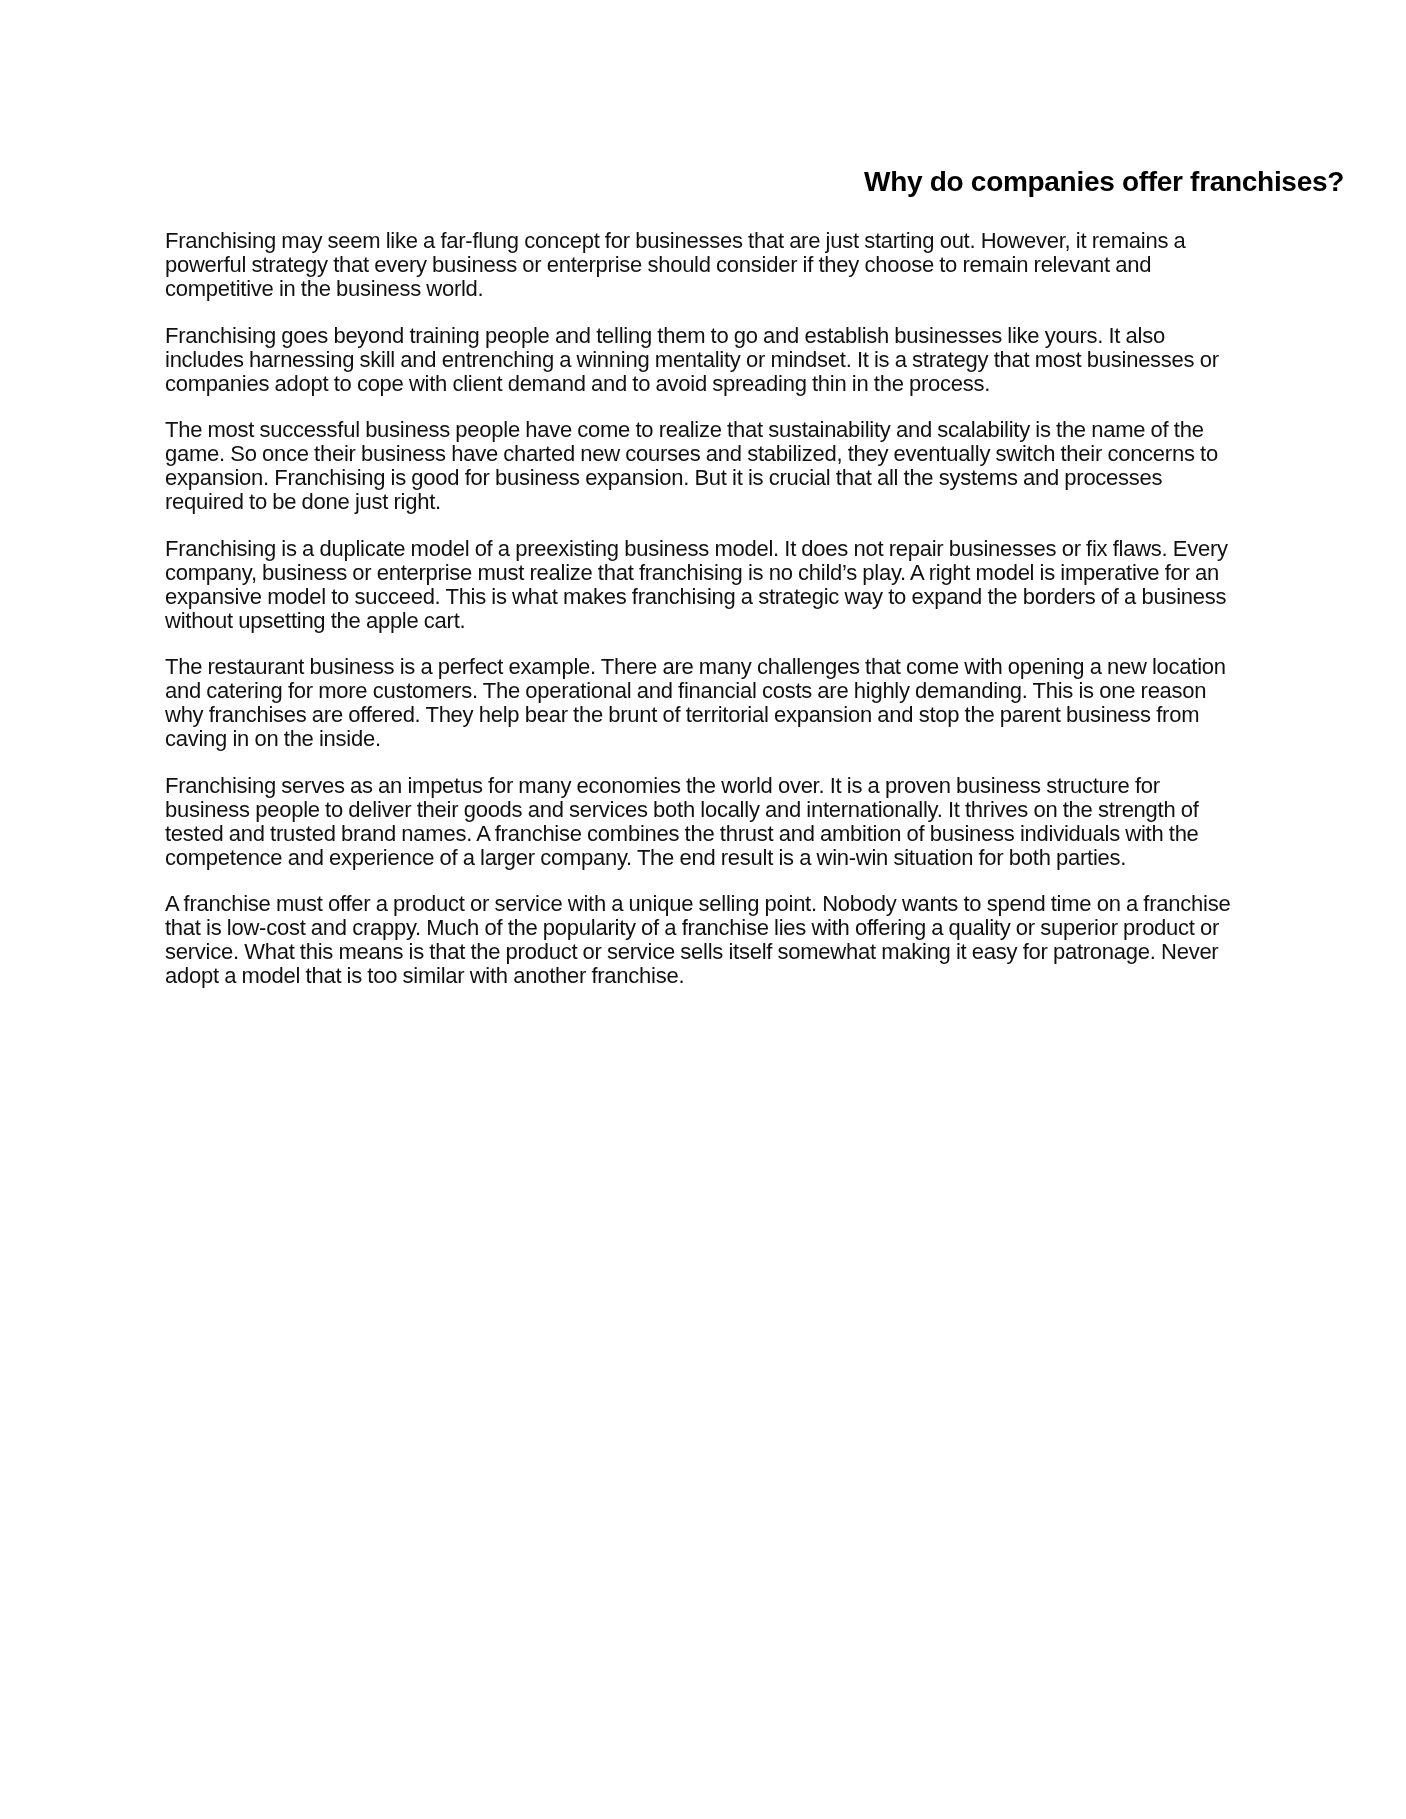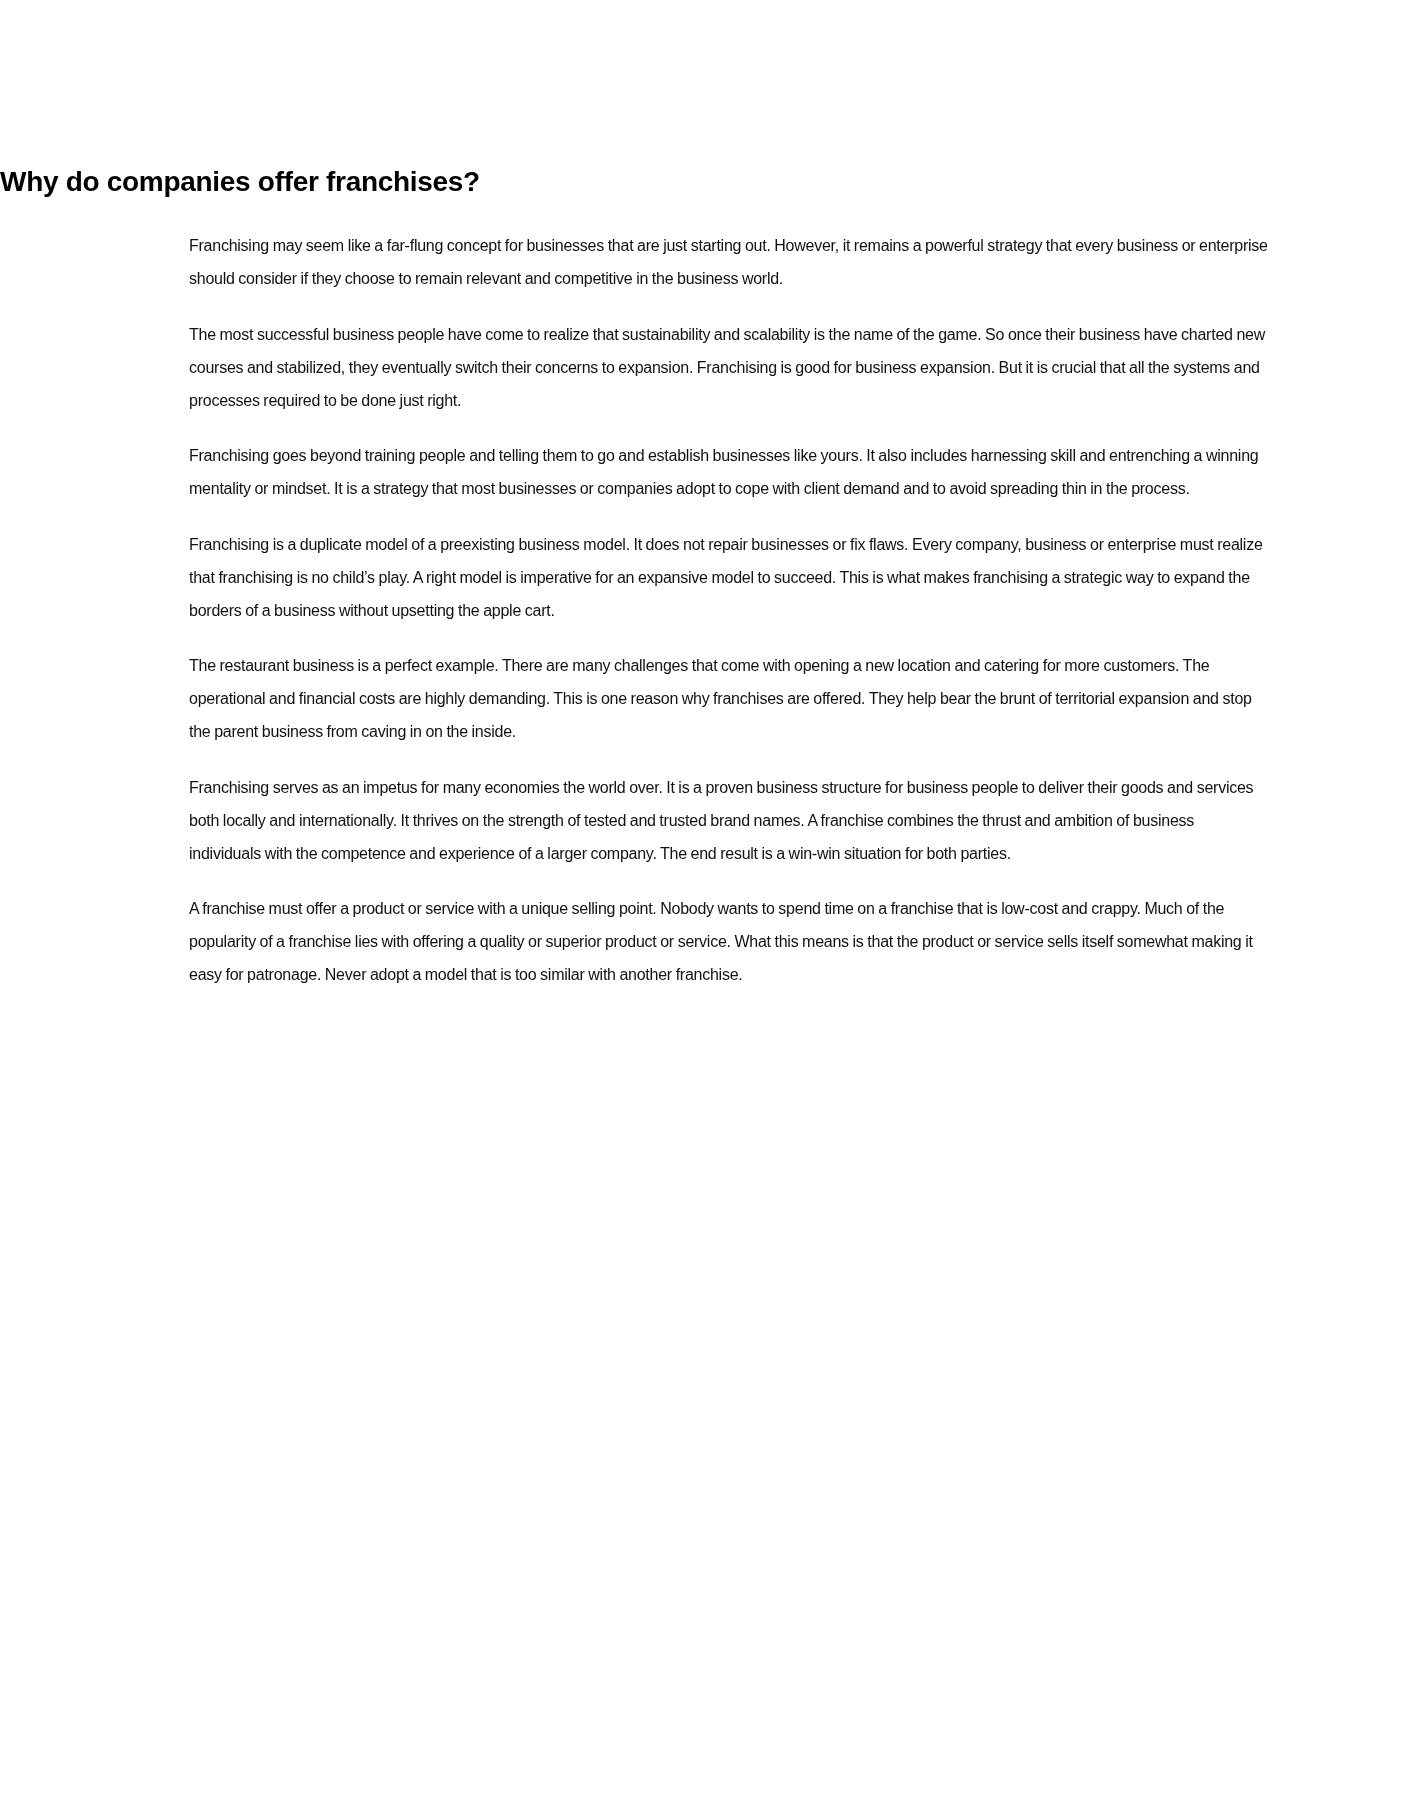--- a/index.html
+++ b/index.html
@@ -2,42 +2,41 @@
 <html><head>
 <meta charset="utf-8">
 <style>
   html, body { margin: 0; padding: 0; background: #ffffff; }
   body { width: 1406px; height: 1819px; position: relative; overflow: hidden; }
   .page {
     position: absolute; left: 0; top: 0; width: 1406px; height: 1819px; background: #fff;
   }
   .title {
     position: absolute; left: 0; width: 1344px; top: 166px;
-    text-align: left;
+    text-align: right;
     font-family: "Liberation Sans", sans-serif;
     font-weight: bold; font-size: 28px; color: #000;
     letter-spacing: -0.3px;
   }
   .body {
     position: absolute; left: 165px; top: 229px; width: 1080px;
     font-family: "Liberation Sans", sans-serif;
-    font-size: 16px; line-height: 33px; color: #111;
+    font-size: 22px; line-height: 24px; color: #111;
     letter-spacing: -0.25px;
     word-spacing: -0.5px;
-    margin-left: 24px;
   }
   .body p { margin: 0 0 22.5px 0; }
 </style>
 </head>
 <body>
 
 <div class="page">
   <div class="title">Why do companies offer franchises?</div>
   <div class="body">
     <p>Franchising may seem like a far-flung concept for businesses that are just starting out. However, it remains a powerful strategy that every business or enterprise should consider if they choose to remain relevant and competitive in the business world.</p>
+    <p>Franchising goes beyond training people and telling them to go and establish businesses like yours. It also includes harnessing skill and entrenching a winning mentality or mindset. It is a strategy that most businesses or companies adopt to cope with  client demand and to avoid spreading thin in the process.</p>
     <p>The most successful business people have come to realize that sustainability and scalability is the name of the game. So once their business have charted new courses and stabilized, they eventually switch their concerns to expansion. Franchising is good for business expansion. But it is crucial that all the systems and processes required to be done just right.</p>
-    <p>Franchising goes beyond training people and telling them to go and establish businesses like yours. It also includes harnessing skill and entrenching a winning mentality or mindset. It is a strategy that most businesses or companies adopt to cope with  client demand and to avoid spreading thin in the process.</p>
     <p>Franchising is a duplicate model of a preexisting business model. It does not repair businesses or fix flaws.  Every company, business or enterprise must realize that franchising is no child’s play. A right model is imperative for an expansive model to succeed. This is what makes franchising a strategic way to expand the borders of a business without upsetting the apple cart.</p>
     <p>The restaurant business is a perfect example. There are many challenges that come with opening a new location and catering for more customers. The operational and financial costs are highly demanding. This is one reason why franchises are offered. They help bear the brunt of territorial expansion and stop the parent business from caving in on the inside.</p>
     <p>Franchising serves as an impetus for many economies the world over. It is a proven business structure for business people to deliver their goods and services both locally and internationally. It thrives on the strength of tested and trusted brand names. A franchise combines the thrust and ambition of business individuals with the competence and experience of a larger company. The end result is a win-win situation for both parties.</p>
     <p>A franchise must offer a product or service with a unique selling point. Nobody wants to spend time on a franchise that is low-cost and crappy. Much of the popularity of a franchise lies with offering a quality or superior product or service. What this means is that the product or service sells itself somewhat making it easy for patronage. Never adopt a model that is too similar with another franchise.</p>
   </div>
 </div>
 
 </body></html>

